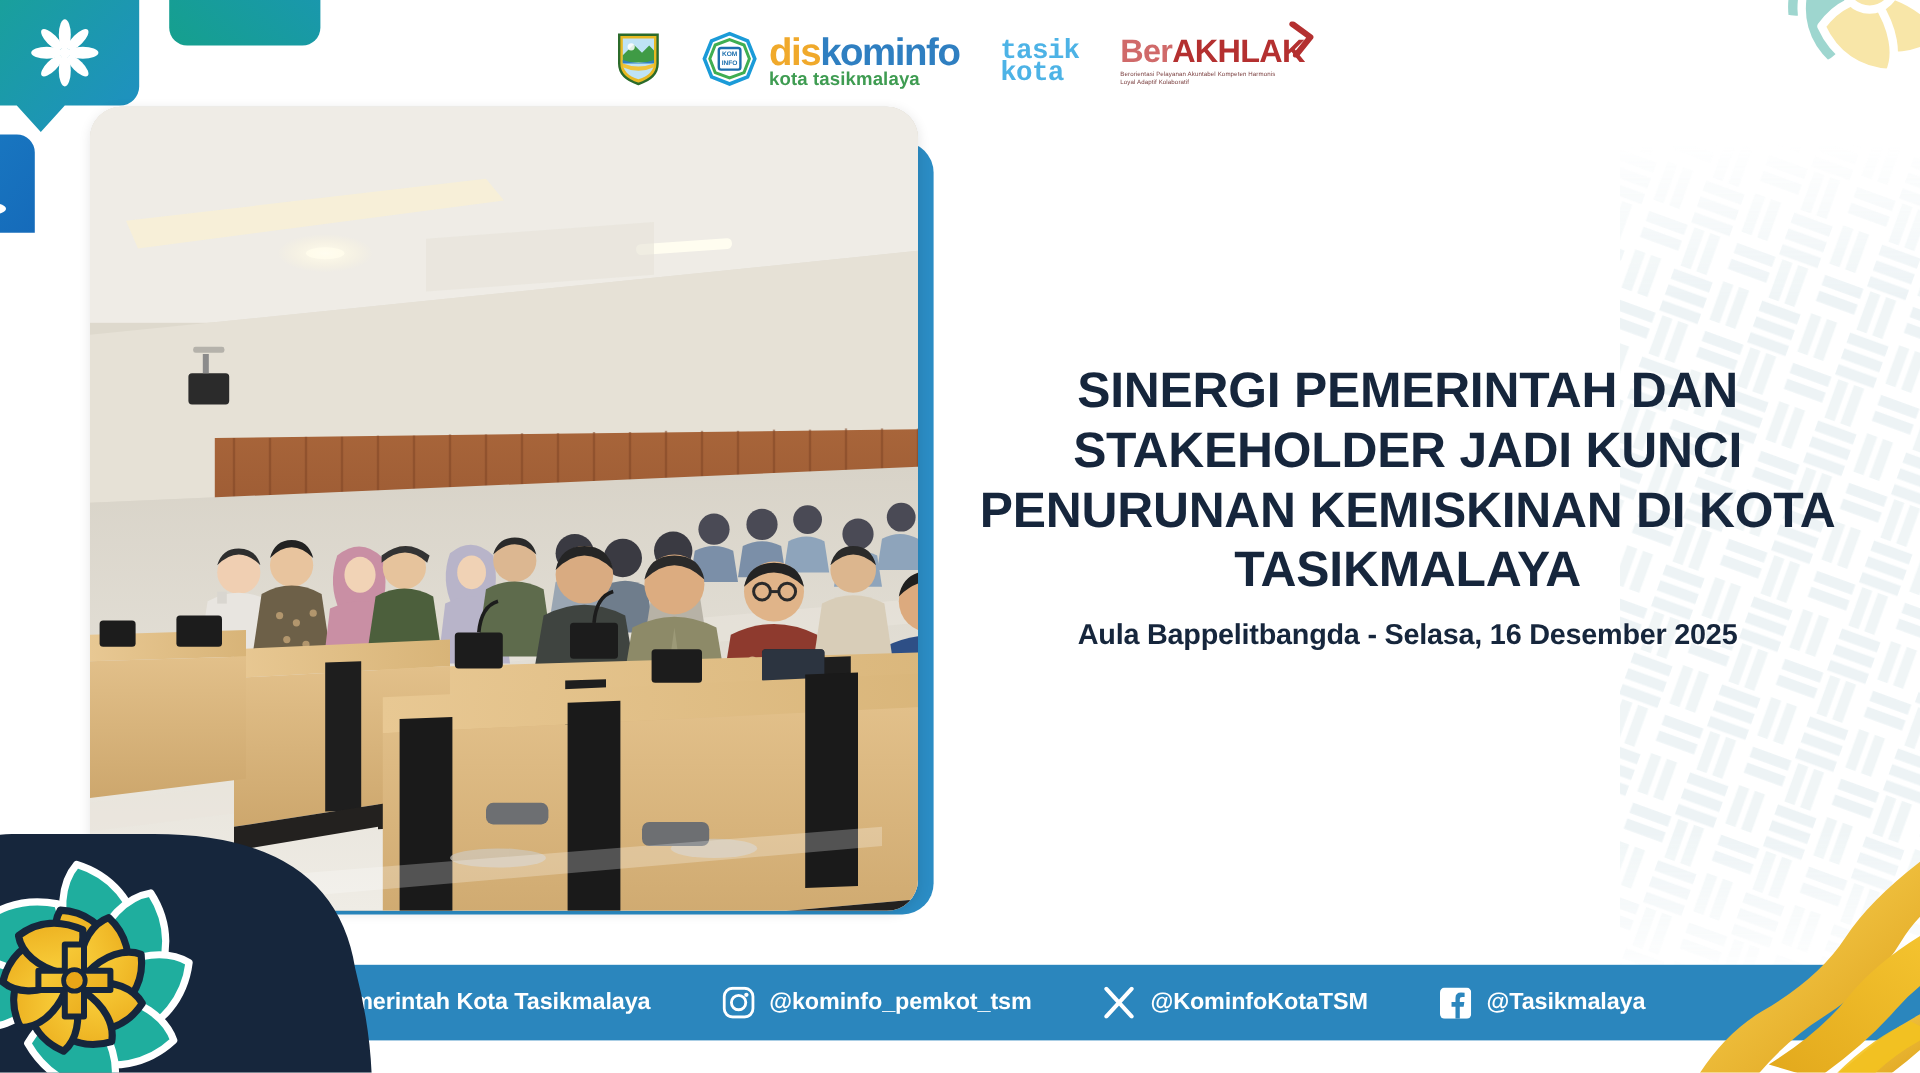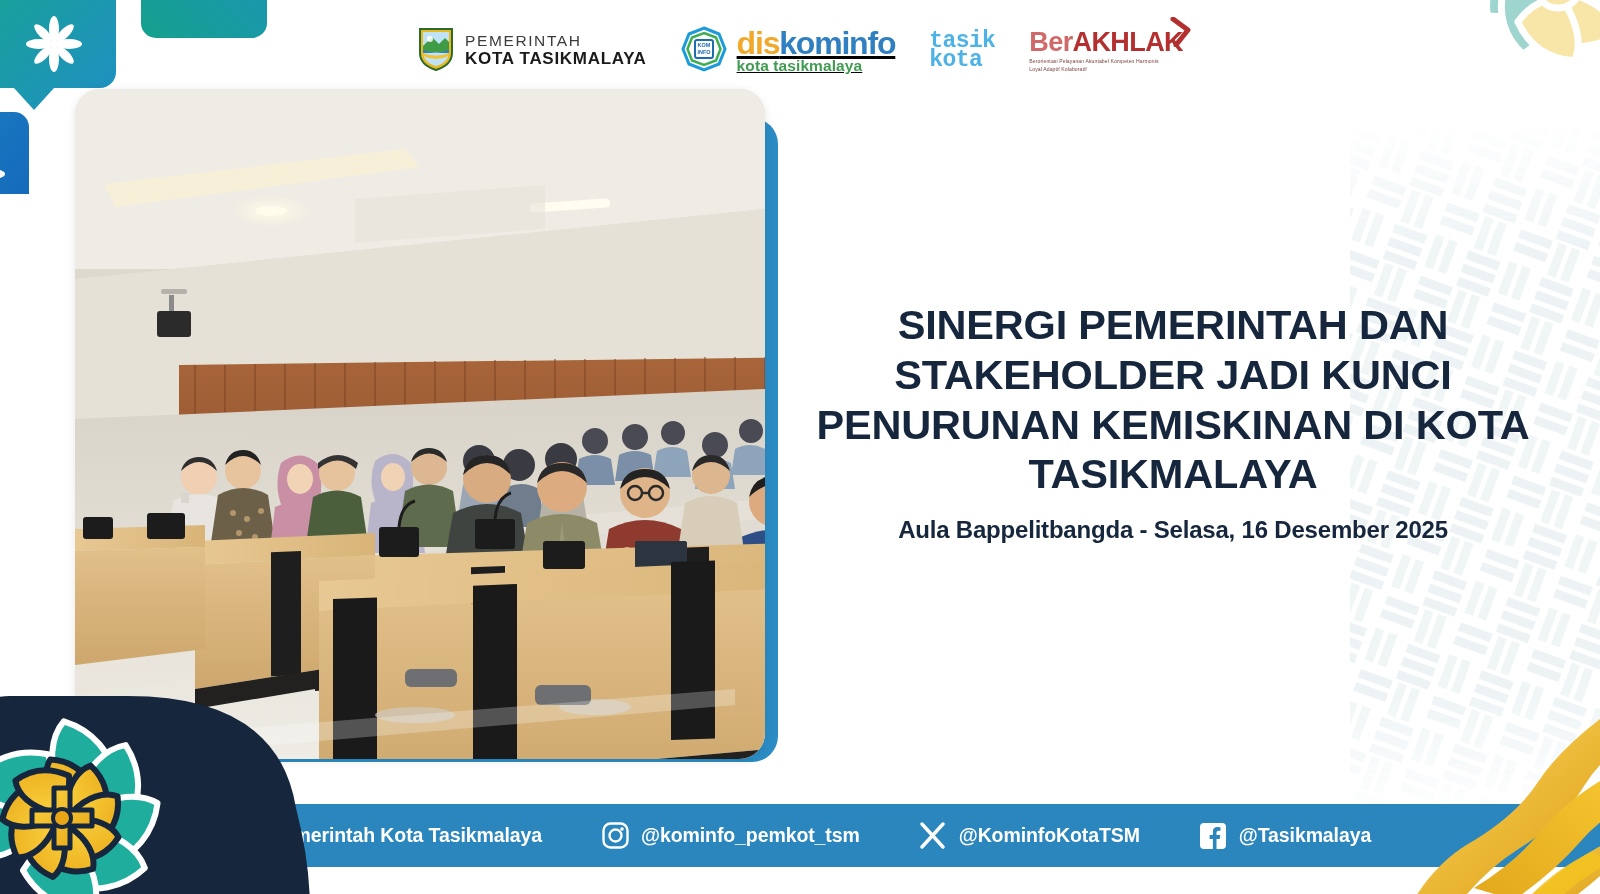--- a/index.html
+++ b/index.html
@@ -25,21 +25,21 @@
     position:absolute; top:26px; left:0; width:1600px;
     display:flex; justify-content:center; align-items:center; gap:34px;
     z-index:6;
   }
   .logo { display:flex; align-items:center; gap:10px; }
 
   .logo-pemkot-text { line-height:1.08; }
   .logo-pemkot-text .l1 { font-size:15.5px; letter-spacing:1.6px; color:#3b3b3b; font-weight:400; }
   .logo-pemkot-text .l2 { font-size:17px; letter-spacing:.7px; color:#1a1a1a; font-weight:700; }
 
-  .diskominfo-text { line-height:.96;text-decoration:underline; }
+  .diskominfo-text { line-height:.96; }
   .dk-word { font-size:32px; font-weight:800; letter-spacing:-1.2px; }
   .dk-word .a { color:#f0a92b; }
   .dk-word .b { color:#2f7fc1; }
   .dk-sub { font-size:15.5px; color:#3f9c52; font-weight:600; letter-spacing:.1px; margin-top:1px; }
 
   .tasikmaju { line-height:.82; font-weight:800; font-size:23px; color:#4db3e6; letter-spacing:-.6px;font-family:Liberation Mono, monospace; }
   .tasikmaju .r2 { display:block; }
 
   .berakhlak { position:relative; }
   .ba-word { font-size:27px; font-weight:800; color:#b43030; letter-spacing:-.6px; line-height:1; }
@@ -492,24 +492,20 @@
       <span>
         <svg width="38" height="46" viewBox="0 0 38 46">
           <path d="M3 3 h32 v24 q0 12 -16 17 q-16 -5 -16 -17 z" fill="#e8b923" stroke="#2b6b2b" stroke-width="2"></path>
           <path d="M6 6 h26 v20 q0 10 -13 14 q-13 -4 -13 -14 z" fill="#bfe3f5"></path>
           <path d="M6 20 l9 -9 l7 7 l6 -6 l4 4 v10 h-26 z" fill="#3f9b45"></path>
           <path d="M6 27 h26 v-3 q-13 5 -26 0 z" fill="#2f7fbf"></path>
           <path d="M6 30 q13 6 26 0 v-3 q-13 5 -26 0 z" fill="#f0c33a"></path>
           <circle cx="13" cy="13" r="3" fill="#fff" opacity=".85"></circle>
         </svg>
       </span>
-      <div class="logo-pemkot-text">
-        <div class="l1">PEMERINTAH</div>
-        <div class="l2">KOTA TASIKMALAYA</div>
-      </div>
     </div>
 
     <div class="logo">
       <span>
         <svg width="46" height="46" viewBox="0 0 46 46">
           <path d="M23 2 L38 8 L44 23 L38 38 L23 44 L8 38 L2 23 L8 8 Z" fill="none" stroke="#1b9bd8" stroke-width="3"></path>
           <path d="M23 7 L35 11.5 L39.5 23 L35 34.5 L23 39 L11 34.5 L6.5 23 L11 11.5 Z" fill="none" stroke="#3fae52" stroke-width="2.5"></path>
           <rect x="14" y="14" width="18" height="18" rx="2" fill="none" stroke="#1b6fae" stroke-width="2"></rect>
           <text x="23" y="21" font-size="5.5" text-anchor="middle" fill="#1b6fae" font-family="Liberation Sans, sans-serif" font-weight="700">KOM</text>
           <text x="23" y="28" font-size="5.5" text-anchor="middle" fill="#1b6fae" font-family="Liberation Sans, sans-serif" font-weight="700">INFO</text>

